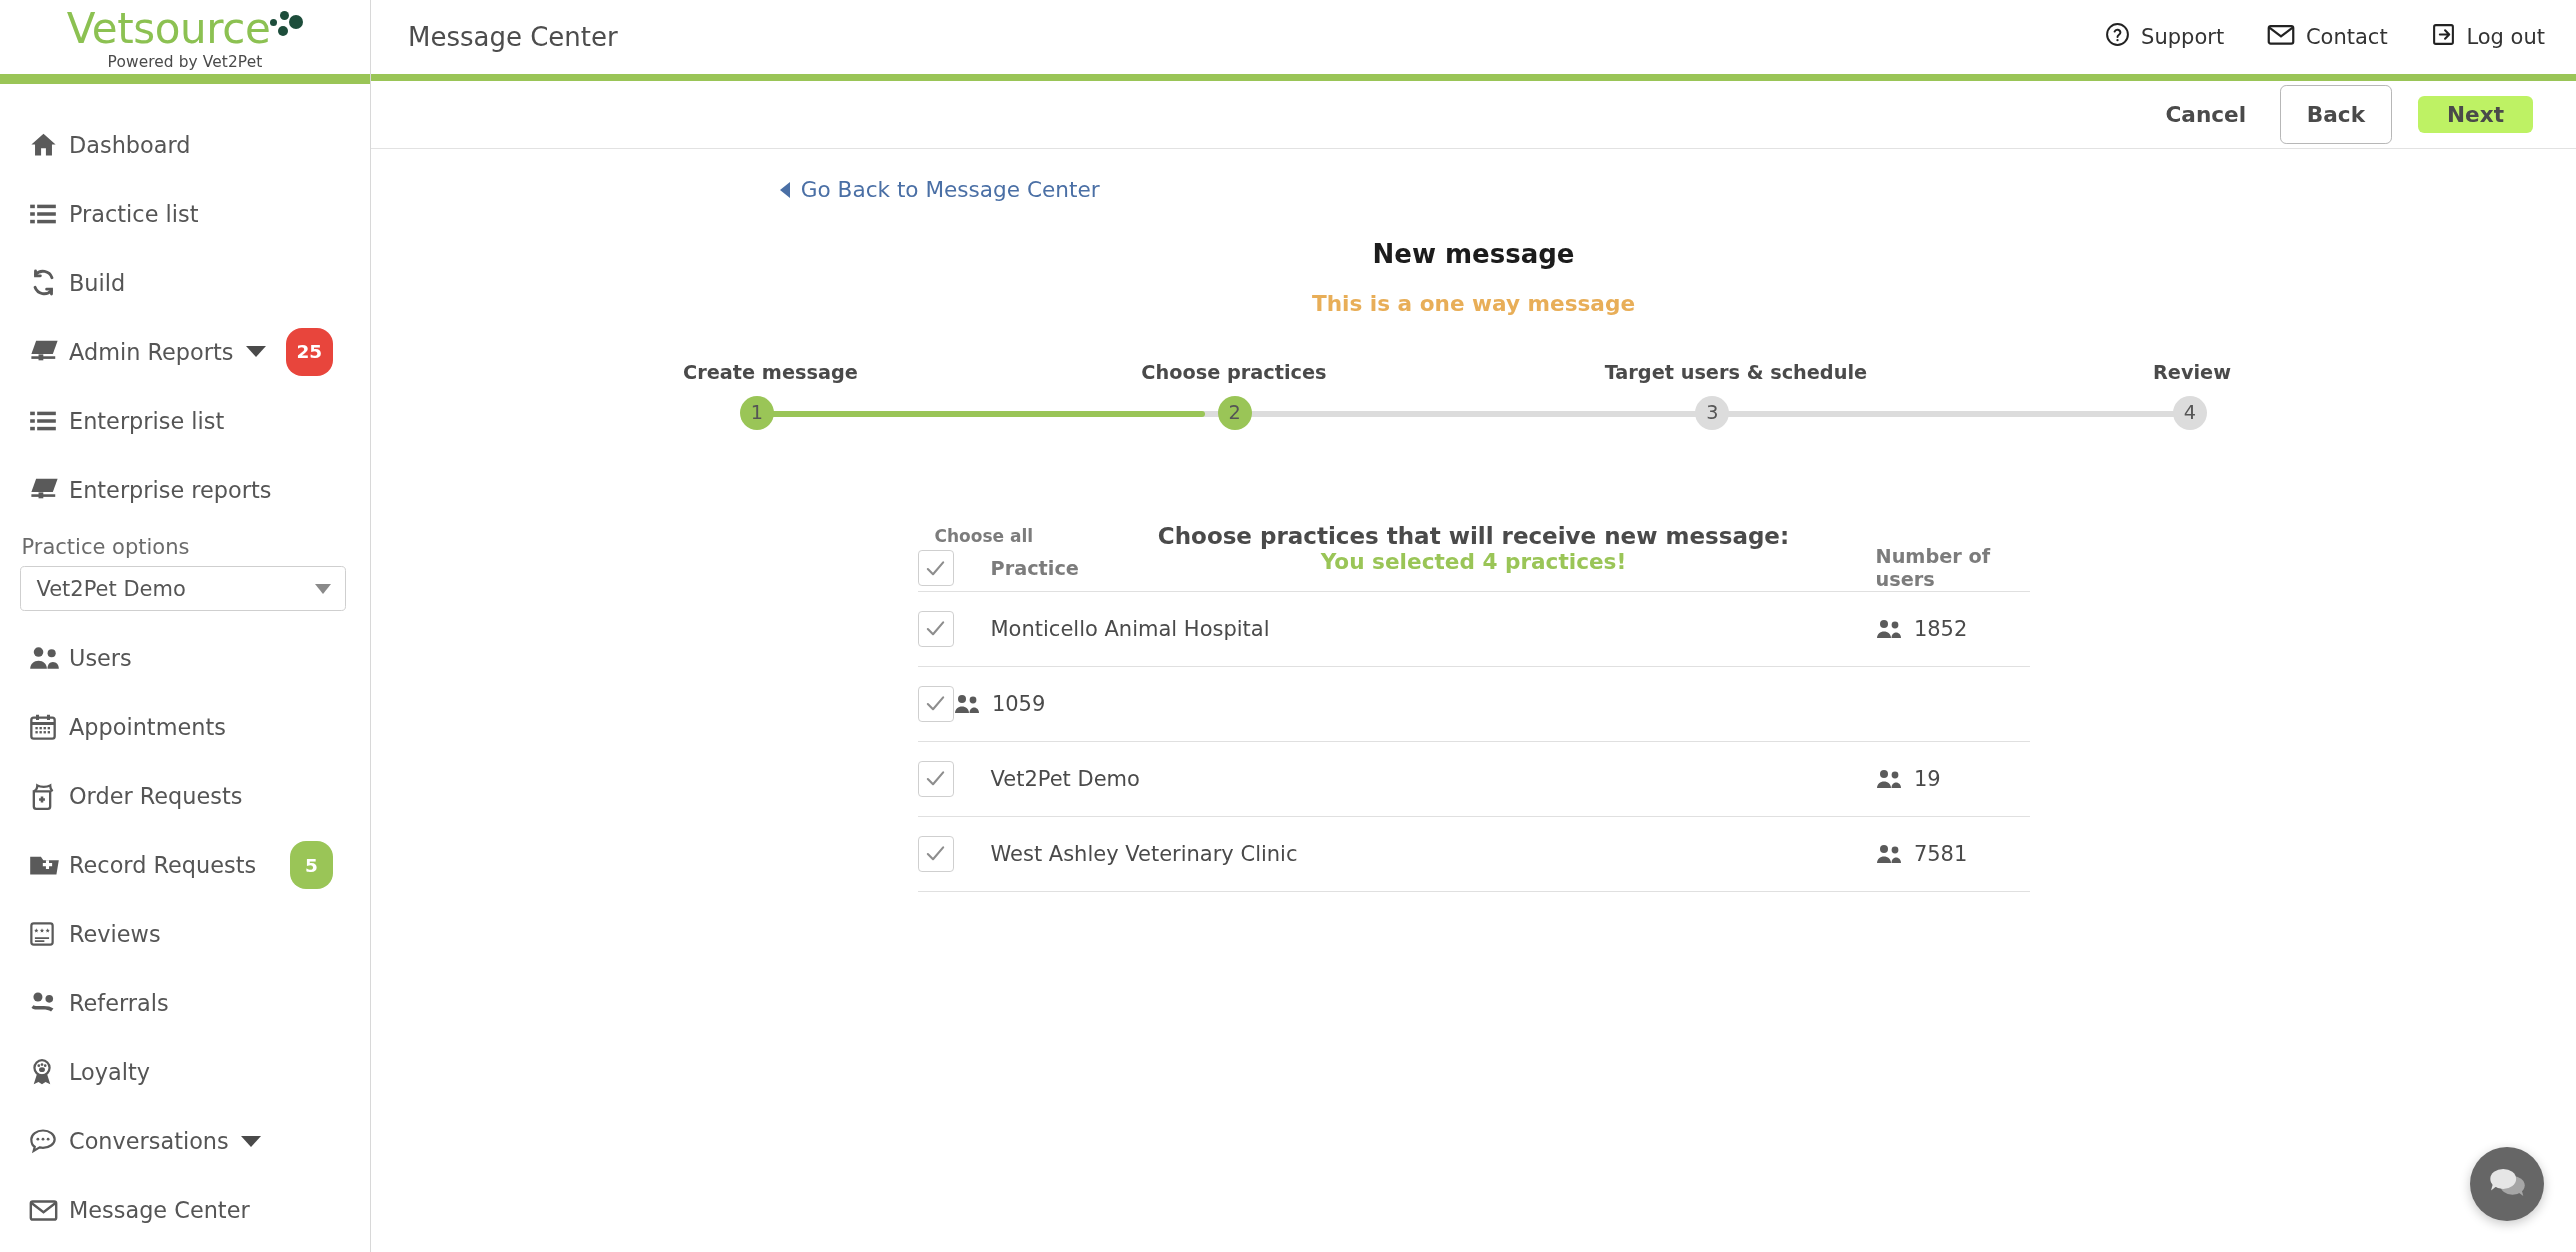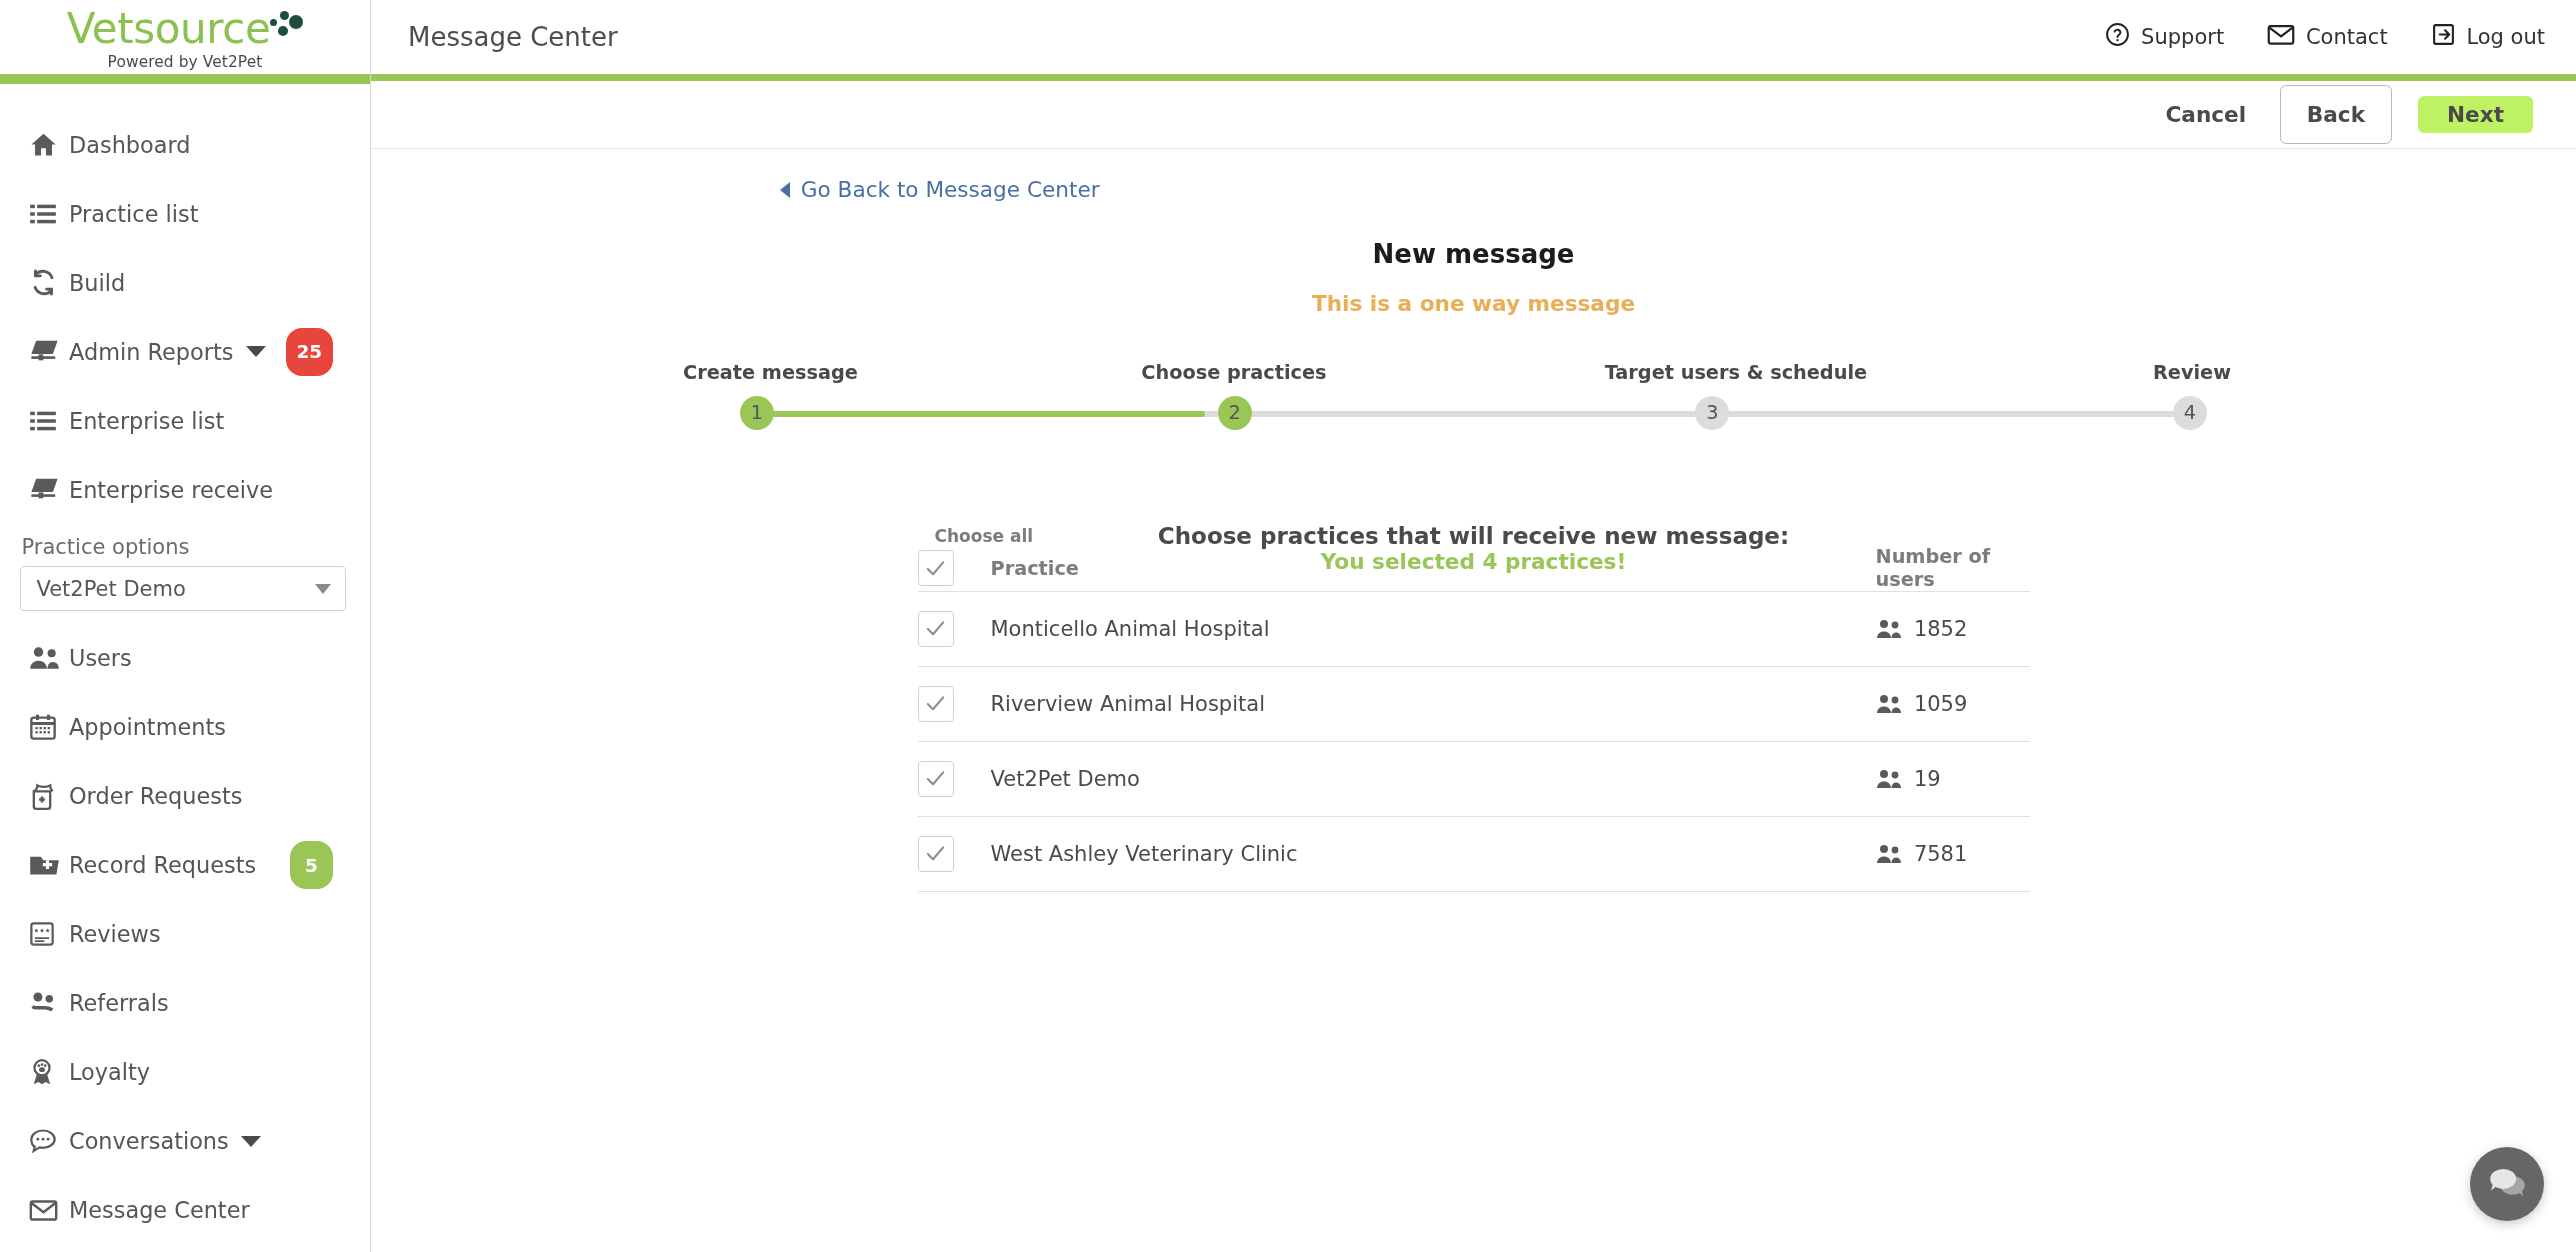--- a/index.html
+++ b/index.html
@@ -321,21 +321,21 @@
       </div>
 
       <div class="nav-item">
         <span class="nav-icon">
           <svg width="31" height="29" viewBox="0 0 26 22" fill="currentColor">
               <path d="M6 2h18l-4 11H2z"></path>
               <rect x="2" y="15" width="20" height="2.2"></rect>
               <rect x="8" y="13.4" width="4" height="5"></rect>
             </svg>
         </span>
-        <span class="nav-label">Enterprise receive</span>
+        <span class="nav-label">Enterprise reports</span>
       </div>
     </nav>
 
     <div class="practice-opts">
       <div class="practice-opts-label">Practice options</div>
       <div class="select-box">
         <span class="select-val">Vet2Pet Demo</span>
         <span class="select-caret"></span>
       </div>
     </div>
@@ -579,21 +579,20 @@
             <span>1852</span>
           </span>
         </div>
 
         <div class="row">
           <span class="cb">
             <svg width="23" height="23" viewBox="0 0 24 24" fill="none" stroke="#8e8e8e" stroke-width="2.2" stroke-linecap="round" stroke-linejoin="round">
                 <path d="M4 12.6 9.4 18 20 5.6"></path>
               </svg>
           </span>
-          <span class="cell-name">Riverview Animal Hospital</span>
           <span class="cell-users">
             <span class="users-icon">
               <svg width="26" height="20" viewBox="0 0 26 20" fill="currentColor">
                   <circle cx="8" cy="5" r="4"></circle>
                   <circle cx="19" cy="6" r="3.4"></circle>
                   <path d="M1 19c0-4 3.2-6.6 7-6.6s7 2.6 7 6.6z"></path>
                   <path d="M15.5 19c0-3.3 1.8-5.6 4.6-5.6S25 15.7 25 19z"></path>
                 </svg>
             </span>
             <span>1059</span>

